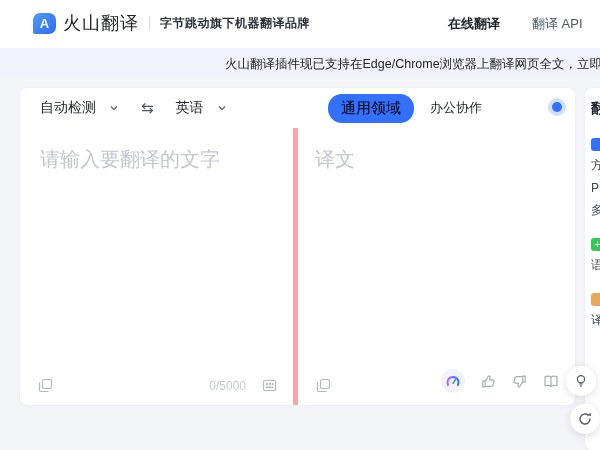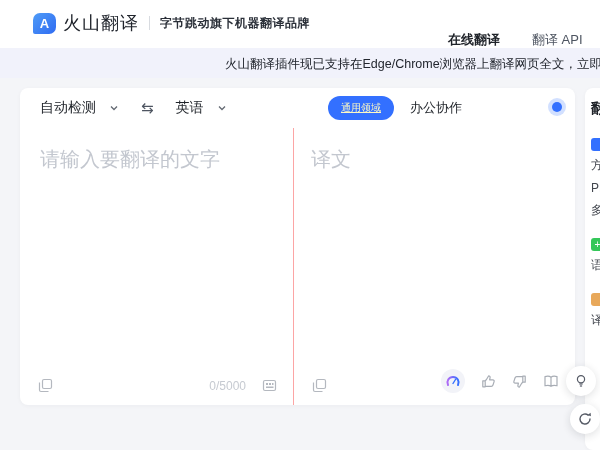--- a/index.html
+++ b/index.html
@@ -14,51 +14,51 @@
   .brand-wrap { position:absolute; left:33px; top:11px; display:flex; align-items:center; }
   .logo-icon {
     width:23px; height:21px; border-radius:7px 7px 7px 2px;
     background:linear-gradient(135deg,#4f9cf7,#2f6bf2);
     color:#fff; font-size:13px; font-weight:bold;
     display:flex; align-items:center; justify-content:center;
   }
   .brand-name { margin-left:7px; font-size:18px; font-weight:normal; color:#20242c; letter-spacing:1px; }
   .brand-divider { width:1px; height:14px; background:#d8dbe0; margin:0 10px; }
   .tagline { font-size:12px; font-weight:bold; color:#2a2f38; letter-spacing:.5px; }
-  .nav { position:absolute; left:448px; top:0; height:48px; display:flex; align-items:center; gap:32px; white-space:nowrap;margin-top:16px; }
+  .nav { position:absolute; left:448px; top:0; height:48px; display:flex; align-items:center; gap:32px; white-space:nowrap; }
   .nav-item { font-size:13px; color:#4e5561; cursor:pointer; }
   .nav-item.active { font-weight:bold; color:#1f2329; }
   
   .banner { position:absolute; left:0; top:48px; width:600px; height:30px; background:#f1f2fb; overflow:hidden; }
   .banner-text { position:absolute; left:225px; top:8px; font-size:12.5px; color:#22262e; white-space:nowrap; }
   
   .card {
     position:absolute; left:20px; top:88px; width:555px; height:317px;
     background:#fff; border-radius:8px; box-shadow:0 1px 4px rgba(31,35,41,.04);
   }
   .card-top { position:relative; height:40px; }
   .lang-bar { position:absolute; left:20px; top:0; height:40px; display:flex; align-items:center; }
   .lang-sel { display:flex; align-items:center; gap:13px; cursor:pointer; }
   .lang-label { font-size:14px; color:#1f2329; }
   .chev { width:10px; height:10px; display:inline-block; }
   .swap { margin:0 22px; font-size:15px; color:#4e5561; cursor:pointer; }
   .domain-bar { position:absolute; left:308px; top:0; height:40px; display:flex; align-items:center; gap:16px; white-space:nowrap; }
   .domain-pill {
-    background:#3370ff; color:#fef9c3; font-size:10px;
-    padding:5px 13px; border-radius:14px; cursor:pointer;text-decoration:underline;
+    background:#3370ff; color:#000000; font-size:15px;
+    padding:5px 13px; border-radius:14px; cursor:pointer;
   }
   .domain-item { font-size:13px; color:#1f2329; cursor:pointer; display:flex; align-items:center; gap:4px; }
   .halo-dot { position:absolute; left:548px; top:98px; width:18px; height:18px; border-radius:50%;
     background:rgba(51,112,255,.22); display:flex; align-items:center; justify-content:center; cursor:pointer; }
   .halo-dot .dot { width:10px; height:10px; border-radius:50%; background:#3370ff; }
   
   .panes { position:absolute; left:0; top:40px; width:555px; height:277px; display:flex; }
   .pane { position:relative; height:100%; }
   .pane.left  { width:273px; }
-  .pane.right { width:282px; border-left:1px solid #fca5a5; }
+  .pane.right { width:282px; border-left:5px solid #fca5a5; }
   .placeholder { position:absolute; left:20px; top:18px; font-size:20px; color:#c3c7cf; }
   .pane.right .placeholder { left:17px; }
   .pane-toolbar {
     position:absolute; left:18px; right:16px; bottom:12px;
     display:flex; align-items:flex-end; justify-content:space-between;
   }
   .tool-group { display:flex; align-items:center; gap:16px; }
   .counter { font-size:12px; color:#c6cad1; }
   .icon-btn { display:flex; align-items:center; justify-content:center; cursor:pointer; }
   .gauge-wrap { width:24px; height:24px; border-radius:50%; background:#f2f3f8;

